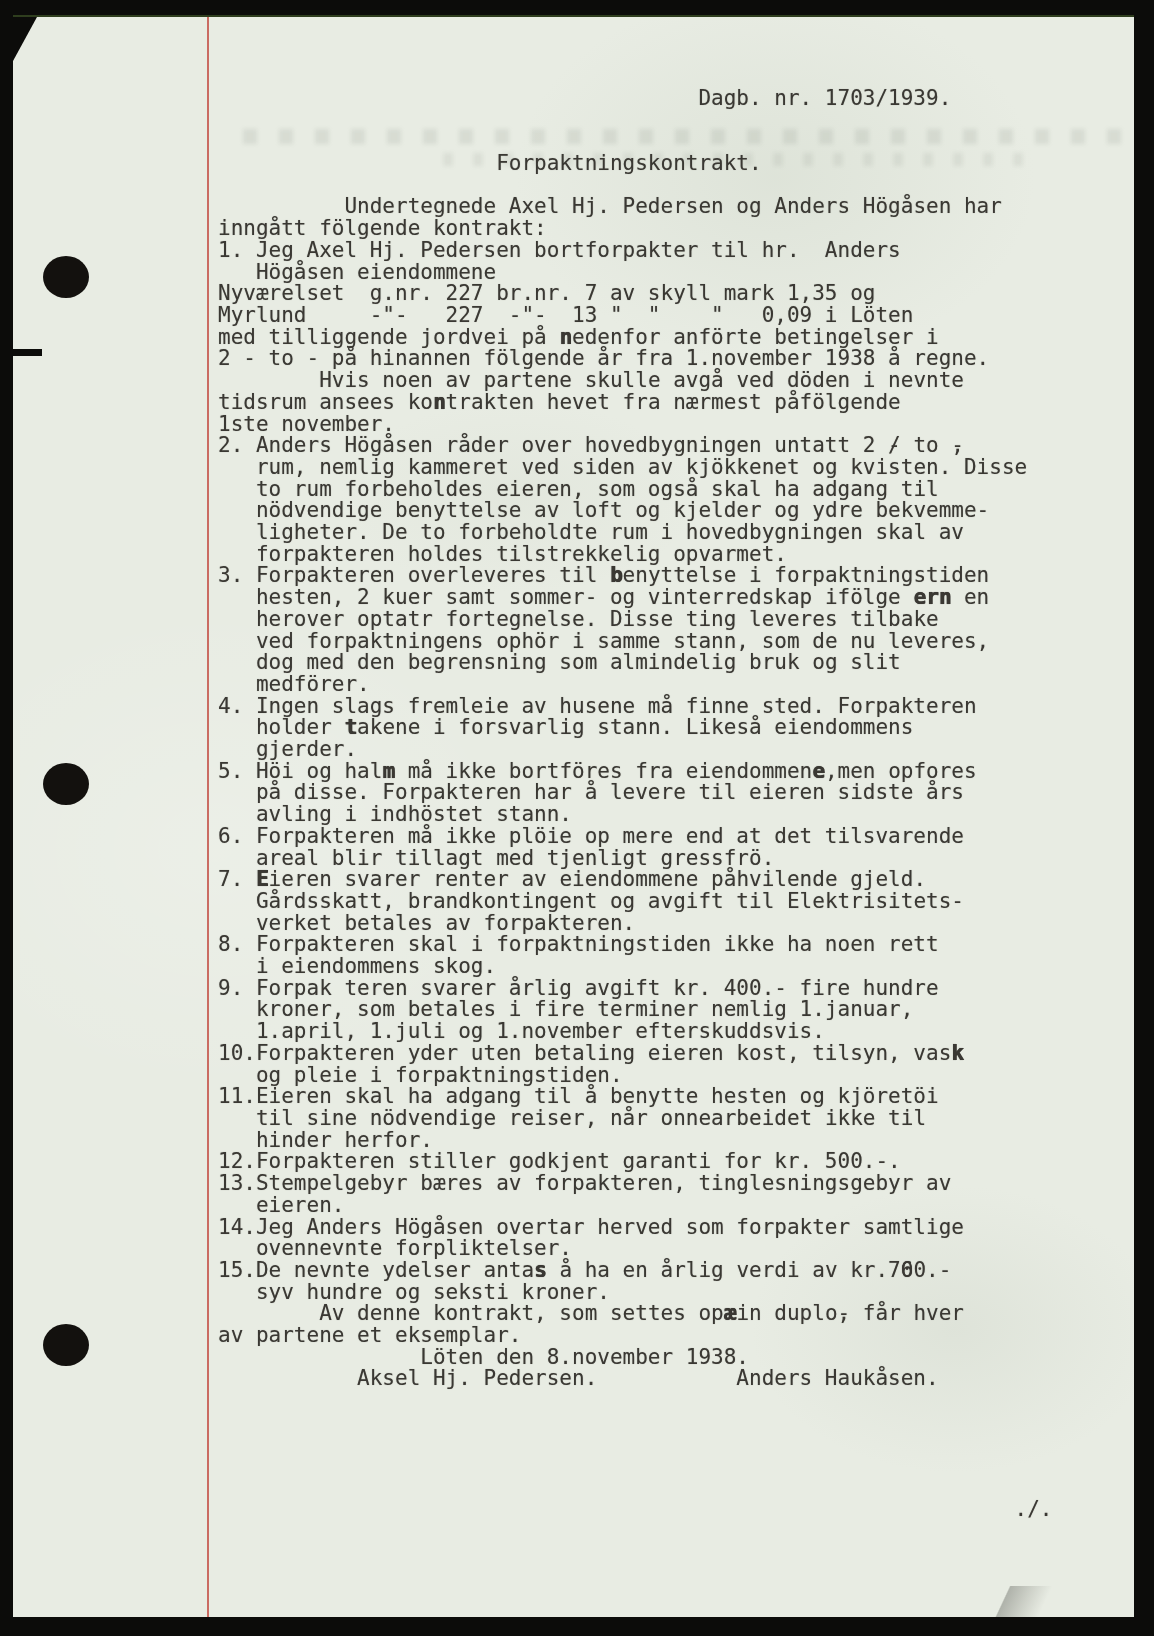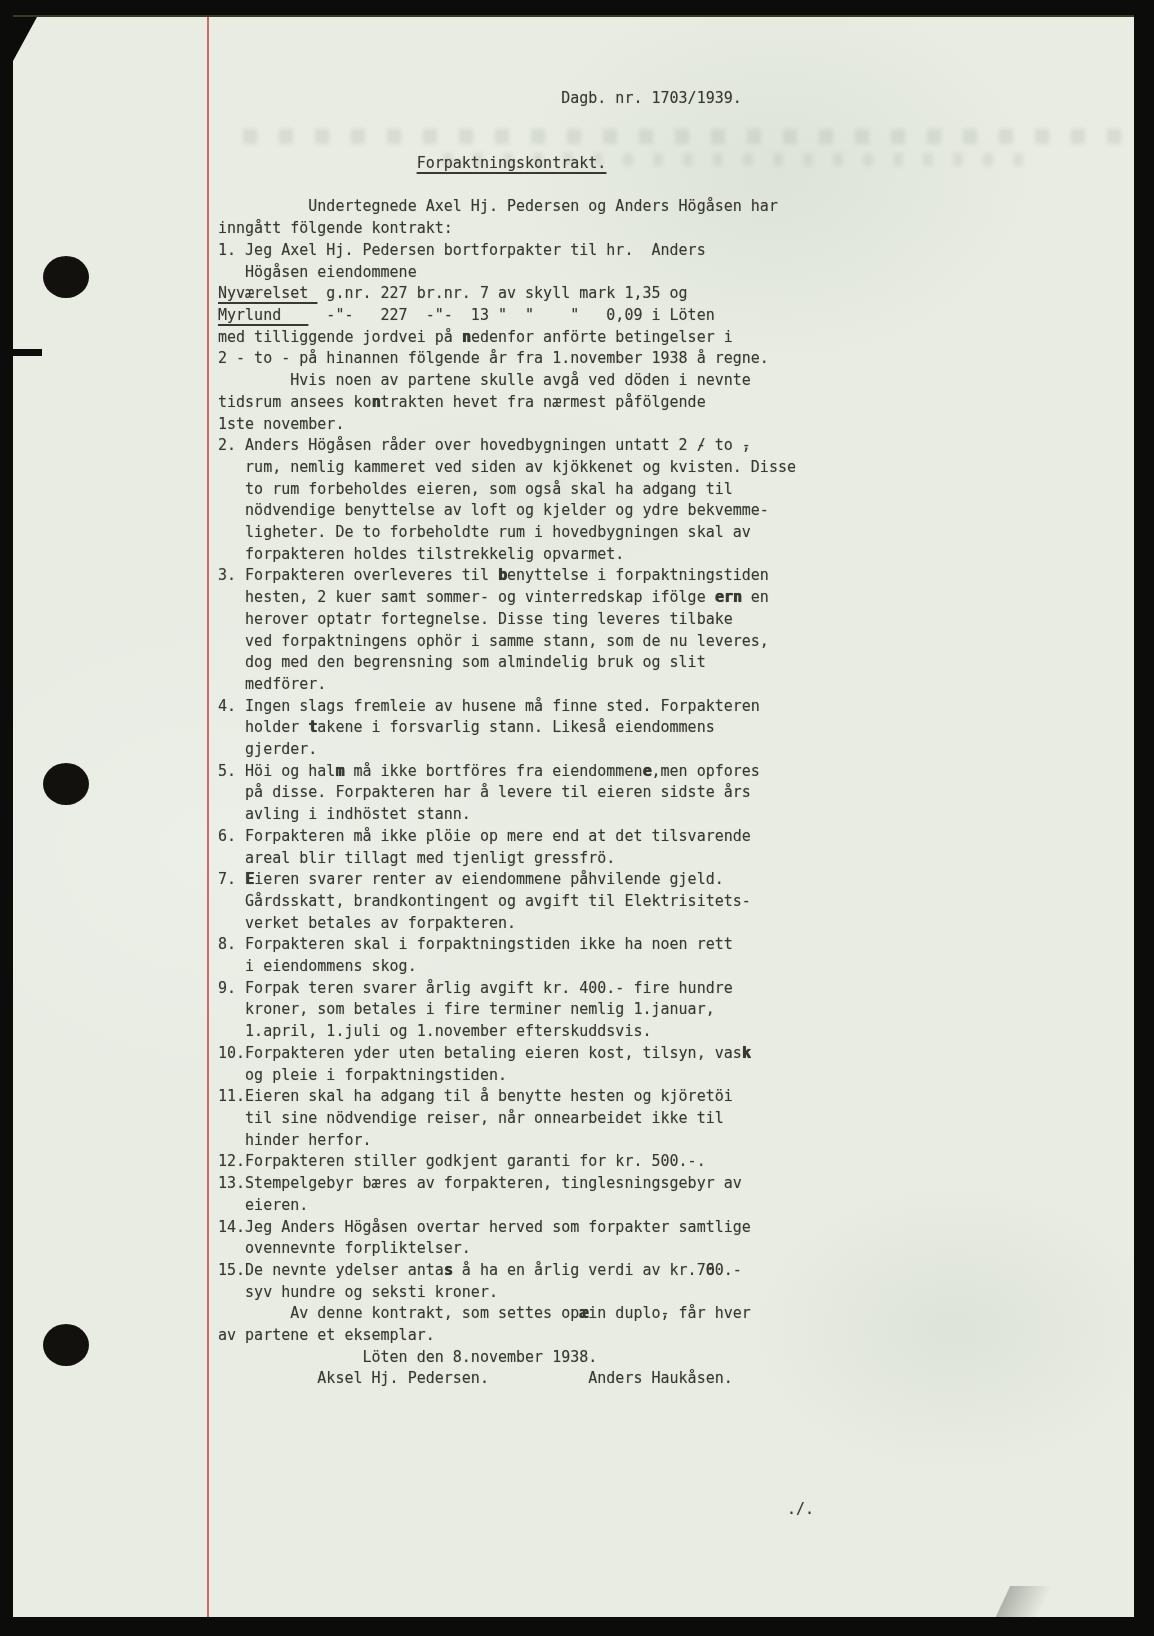--- a/index.html
+++ b/index.html
@@ -47,28 +47,27 @@
     filter:blur(2px);
   }
   .bleed.b2{left:430px;top:136px;width:600px;height:13px;
     background:repeating-linear-gradient(90deg, rgba(108,116,106,.10) 0 10px, transparent 10px 30px);}
   .crease{
     position:absolute;left:930px;top:1586px;width:130px;height:31px;
     background:linear-gradient(115deg, transparent 55%, rgba(70,72,66,.35) 56%, rgba(120,122,114,.25) 70%, transparent 85%);
   }
   .text{
     position:absolute;left:218px;top:88px;width:900px;
-    font-size:15px;line-height:21.7px;
+    font-size:21px;line-height:21.7px;
     color:var(--ink);
     white-space:pre;
     text-shadow:0 0 1px rgba(58,56,51,.35);
   }
   .line{min-height:21.7px;}
   .u{
-    text-decoration:underline;
     text-underline-offset:4px;
     text-decoration-thickness:2px;
   }
   .b{
     font-weight:700;
     text-shadow:0.7px 0 currentColor, 0 0 1px rgba(20,20,16,.5);
   }
   .ov{position:relative;display:inline-block;}
   .ov .o2{position:absolute;left:0;top:0;}
 </style>

